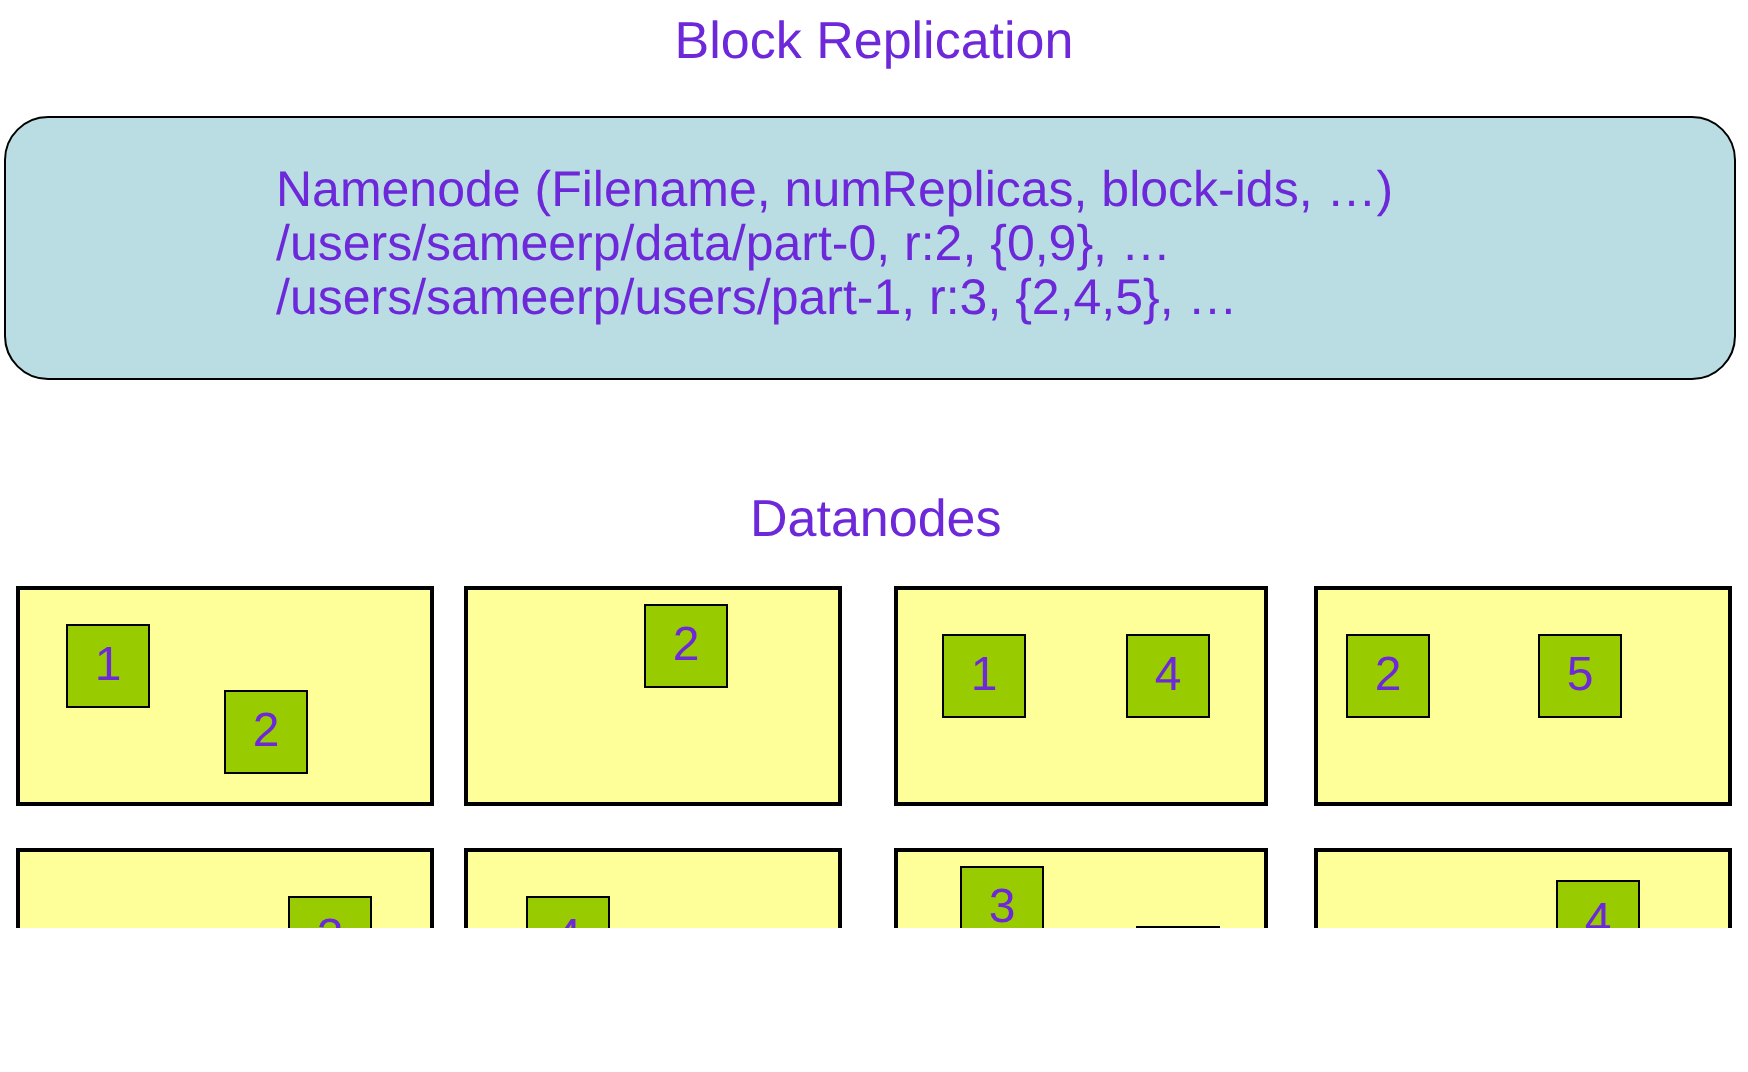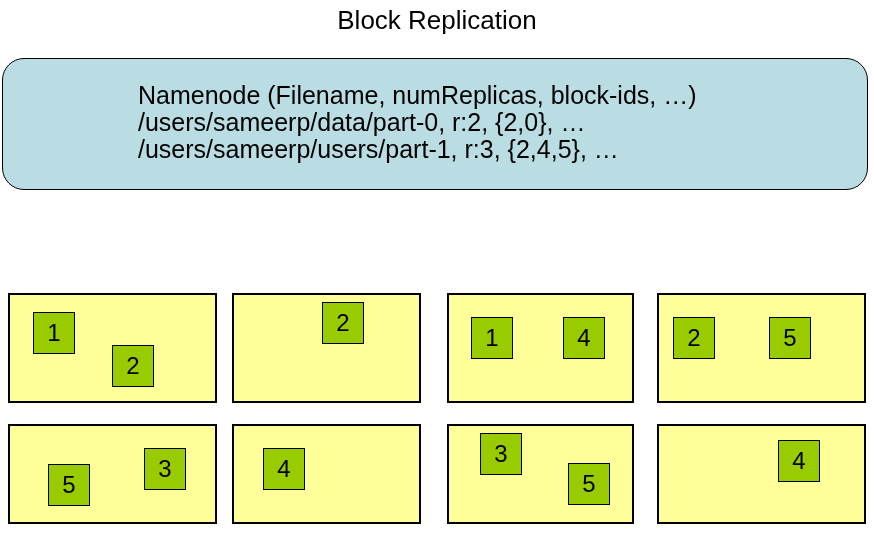--- a/index.html
+++ b/index.html
@@ -1,22 +1,22 @@
 <!DOCTYPE html>
 <html style="--nn-fill: #b9dde2; --dn-fill: #ffff99; --blk-fill: #99cc00; --line: #000000;"><head>
 <meta charset="utf-8">
 <style>
   html, body { margin: 0; padding: 0; background: #ffffff; }
   .canvas {
     position: relative;
     width: 874px;
-    height: 536px;
+    height: 464px;
     background: #ffffff;
     font-family: "Liberation Sans", sans-serif;
-    color: #000000;
+    color: #6d28d9;
     overflow: hidden;
   }
   .title {
     position: absolute;
     left: 0;
     top: 5px;
     width: 100%;
     text-align: center;
     font-size: 26px;
     white-space: nowrap;
@@ -72,24 +72,25 @@
 </style>
 </head>
 <body>
 
 <div class="canvas">
 
   <div class="title">Block Replication</div>
 
   <div class="namenode">
     <div class="nn-line">Namenode (Filename, numReplicas, block-ids, …)</div>
-    <div class="nn-line">/users/sameerp/data/part-0, r:2, {2,0}, …</div>
+    <div class="nn-line">/users/sameerp/data/part-0, r:2, {0,9}, …</div>
     <div class="nn-line">/users/sameerp/users/part-1, r:3, {2,4,5}, …</div>
   </div>
 
+  <div class="datanodes-label">Datanodes</div>
 
   <div class="node n1">
       <div class="block" style="left: 23px; top: 17px;">1</div>
       <div class="block" style="left: 102px; top: 50px;">2</div>
     </div>
   <div class="node n2">
       <div class="block" style="left: 88px; top: 7px;">2</div>
     </div>
   <div class="node n3">
       <div class="block" style="left: 22px; top: 22px;">1</div>

